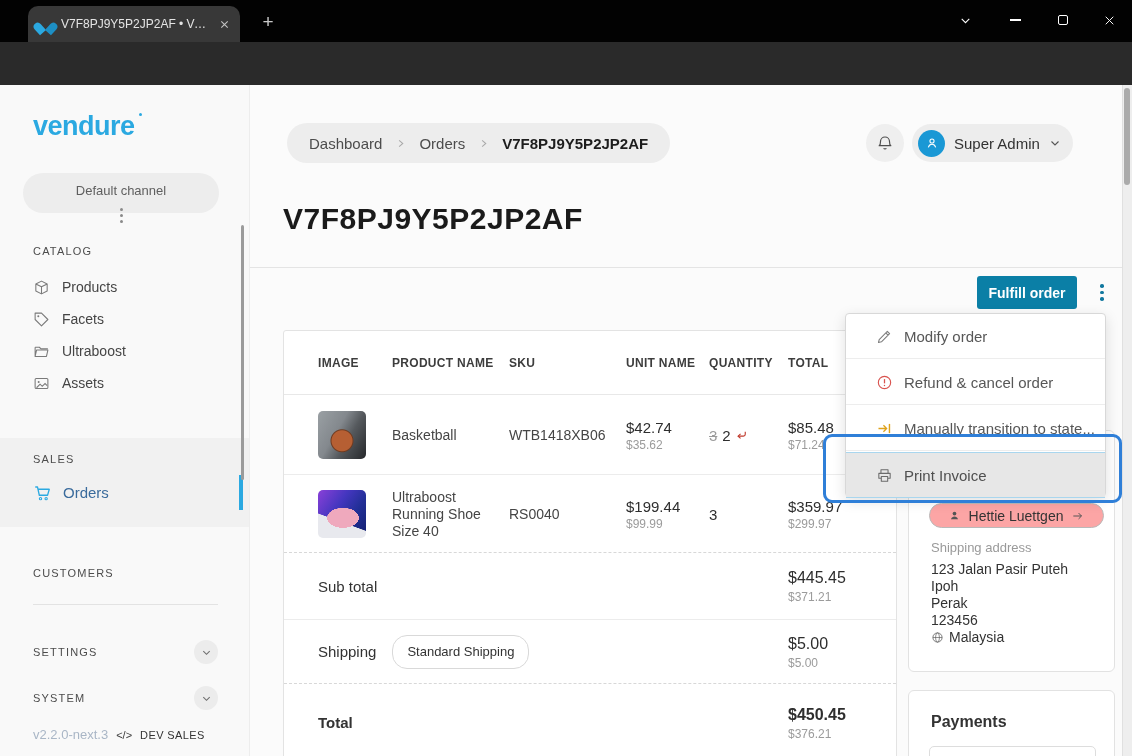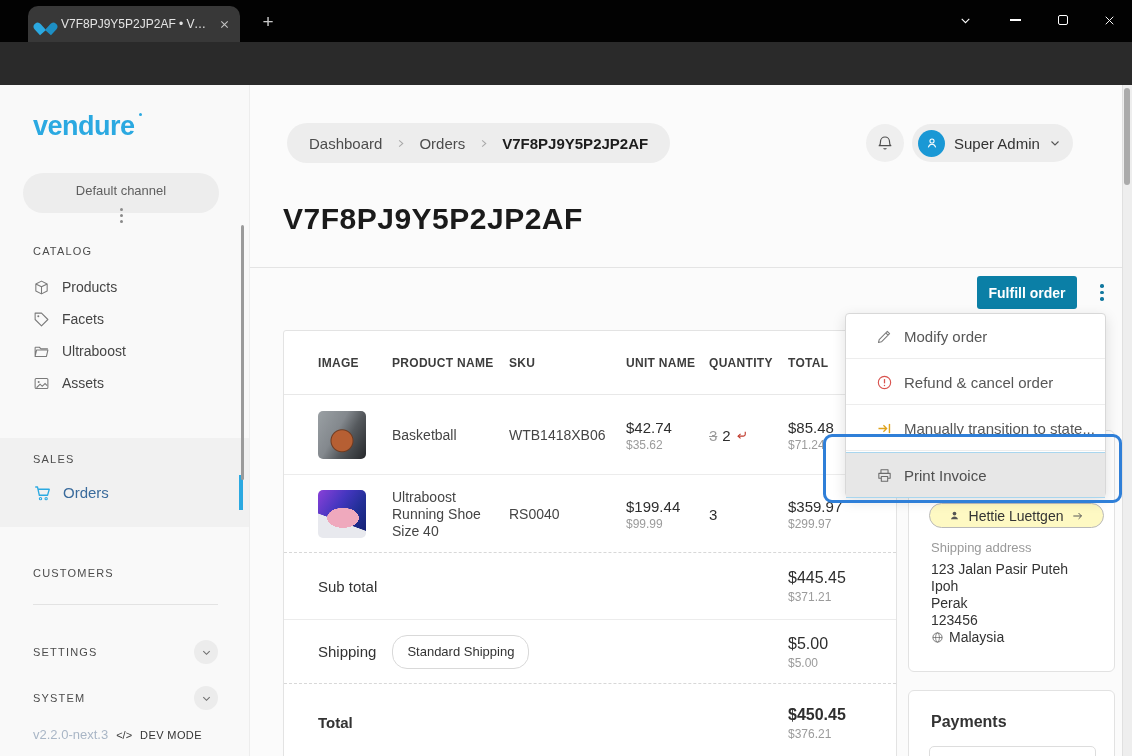--- a/index.html
+++ b/index.html
@@ -94,21 +94,21 @@
   .sum-label.wide { max-width:none; }
   .sum-amount { grid-column:6; }
   .sum-amount .v { font-size:16px; color:#2e2e2e; }
   .sum-amount .n { font-size:12px; color:#9b9b9b; margin-top:3px; }
   .badge { display:inline-block; border:1px solid #d9d9d9; border-radius:15px; padding:5px 14px; font-size:13px; color:#333; background:#fff; white-space:nowrap; }
   #row-total .sum-label, #row-total .v { font-weight:bold; }
 
   
   .side-card { position:absolute; left:658px; width:207px; background:#fff; border:1px solid #e2e2e2; border-radius:6px; }
   #customer-card { top:345px; height:242px; }
-  #cust-pill { position:absolute; left:20px; top:72px; width:175px; height:25px; border:1px solid #b9b9b9; border-radius:13px; display:flex; align-items:center; justify-content:center; gap:8px; font-size:14px; color:#333; background:#fef9c3; }
+  #cust-pill { position:absolute; left:20px; top:72px; width:175px; height:25px; border:1px solid #b9b9b9; border-radius:13px; display:flex; align-items:center; justify-content:center; gap:8px; font-size:14px; color:#333; background:#fca5a5; }
   #ship-label { position:absolute; left:22px; top:109px; font-size:13px; color:#9a9a9a; }
   #address { position:absolute; left:22px; top:130px; font-size:14px; color:#333; line-height:17px; }
   #address .country { display:flex; align-items:center; gap:5px; }
   #payments-card { top:605px; height:110px; }
   #payments-title { position:absolute; left:22px; top:22px; font-size:16px; font-weight:bold; color:#333; }
   #payments-inner { position:absolute; left:20px; top:55px; width:167px; height:50px; border:1px solid #ddd; border-radius:5px; }
 
   
   #dropdown { position:absolute; left:595px; top:228px; width:261px; height:184px; background:#fff; border:1px solid #d8d8d8; border-radius:4px; box-shadow:0 4px 14px rgba(0,0,0,0.13); }
   .menu-item { position:absolute; left:0; width:259px; height:45px; display:flex; align-items:center; gap:11px; padding-left:30px; font-size:15px; color:#575757; border-bottom:1px solid #ededed; }
@@ -282,21 +282,21 @@
       <span class="chev-circle">
           <svg width="11" height="11" viewBox="0 0 24 24">
             <path d="M5 9l7 7 7-7" stroke="#6f6f6f" stroke-width="2.4" fill="none"></path>
           </svg>
         </span>
     </div>
 
     <div id="version-row">
       <span class="ver">v2.2.0-next.3</span>
       <span class="code">&lt;/&gt;</span>
-      <span class="dev">DEV MODE</span>
+      <span class="dev">DEV SALES</span>
     </div>
     <div id="side-scroll"></div>
   </div>
 
   <div id="main">
 
     <div id="breadcrumb">
       <span>Dashboard</span>
       <svg width="11" height="11" viewBox="0 0 24 24">
           <path d="M9 5l8 7-8 7" stroke="#a9a9a9" stroke-width="2.2" fill="none"></path>

